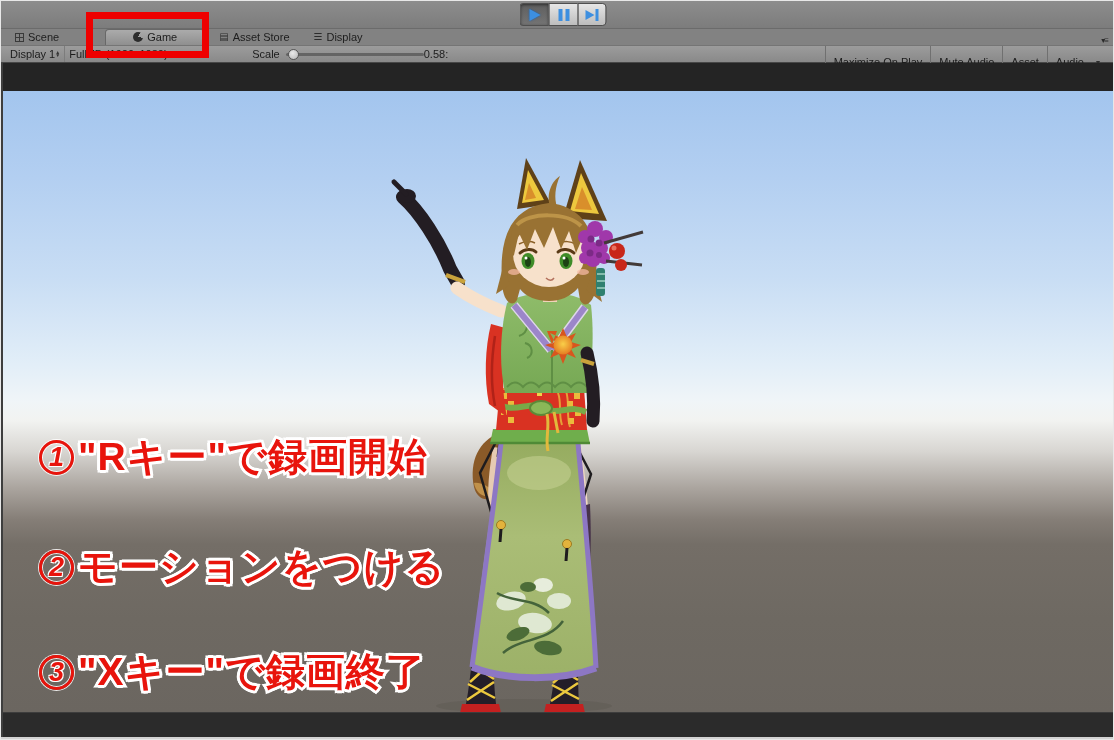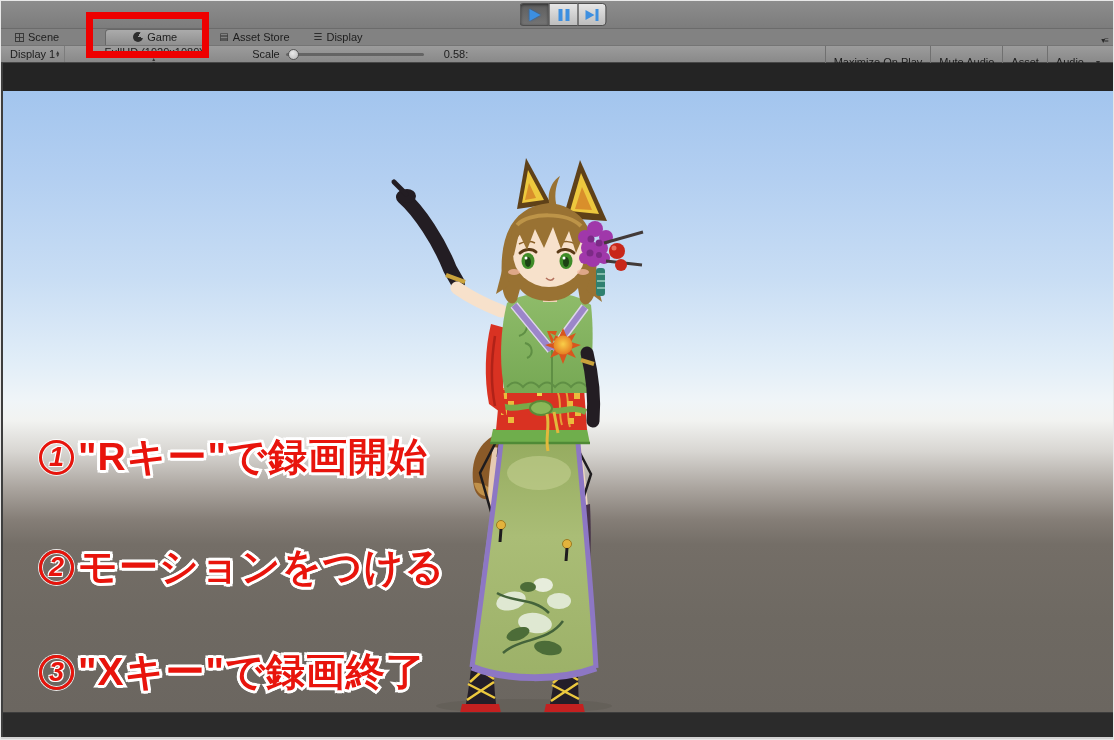--- a/index.html
+++ b/index.html
@@ -28,26 +28,26 @@
   .tab-asset{margin-left:8px;}
   .tab-light{margin-left:12px;}
   .tab-icon{display:inline-block;font-size:10px;line-height:10px;color:#2c2c2c;}
   .scene-grid{width:9px;height:9px;background-image:repeating-linear-gradient(0deg,#3a3a3a 0 1px,transparent 1px 4px),repeating-linear-gradient(90deg,#3a3a3a 0 1px,transparent 1px 4px);}
   .pacman{width:10px;height:10px;border-radius:50%;background:conic-gradient(from 30deg,transparent 0 70deg,#2c2c2c 70deg 360deg);}
   .panel-menu{margin-left:auto;margin-right:5px;font-size:8px;letter-spacing:-1px;color:#2a2a2a;cursor:pointer;line-height:8px;text-align:right;}
 
   
   .game-toolbar{height:18px;background:linear-gradient(#9c9c9c,#898989);border-top:1px solid #757575;border-bottom:1px solid #474747;display:flex;align-items:center;font-size:11px;color:#1c1c1c;padding:0 5px;}
   .dropdown{display:flex;align-items:center;cursor:pointer;padding:0 4px;height:100%;}
-  .dropdown.res{width:178px;border-left:1px solid #7c7c7c;flex-direction:column;}
+  .dropdown.res{width:178px;border-left:1px solid #7c7c7c;}
   .updown{display:flex;flex-direction:column;line-height:3.5px;font-size:5px;color:#333;}
   .scale-label{margin-left:10px;margin-right:6px;}
   .scale-track{position:relative;width:138px;height:3px;background:#646464;border-radius:2px;cursor:pointer;}
   .scale-knob{position:absolute;left:2px;top:-4px;width:11px;height:11px;border-radius:50%;background:radial-gradient(circle at 40% 35%,#e9e9e9,#b5b5b5);border:1px solid #565656;}
-  .scale-value{margin-left:20px;}
+  .scale-value{margin-left:0;}
   .right-buttons{margin-left:auto;display:flex;height:100%;align-items:stretch;}
   .gv-btn{display:flex;align-items:center;padding:16px 8px;border-left:1px solid #707070;cursor:pointer;white-space:nowrap;}
   .gz-arrow{font-size:8px;margin-left:6px;padding-left:5px;border-left:1px solid #7a7a7a;align-self:stretch;display:flex;align-items:center;color:#2e2e2e;}
 
   
   .game-area{position:absolute;left:0;top:62px;width:1114px;height:678px;background:#232323;}
   .edge{position:absolute;top:0;bottom:4px;width:2px;background:#3e3e3e;z-index:6;}
   .edge.l{left:0;} .edge.r{right:0;}
   .lb-top{position:absolute;left:2px;right:2px;top:0;height:28px;background:#242424;z-index:3;}
   .sky{position:absolute;left:2px;right:2px;top:28px;height:621px;z-index:1;

